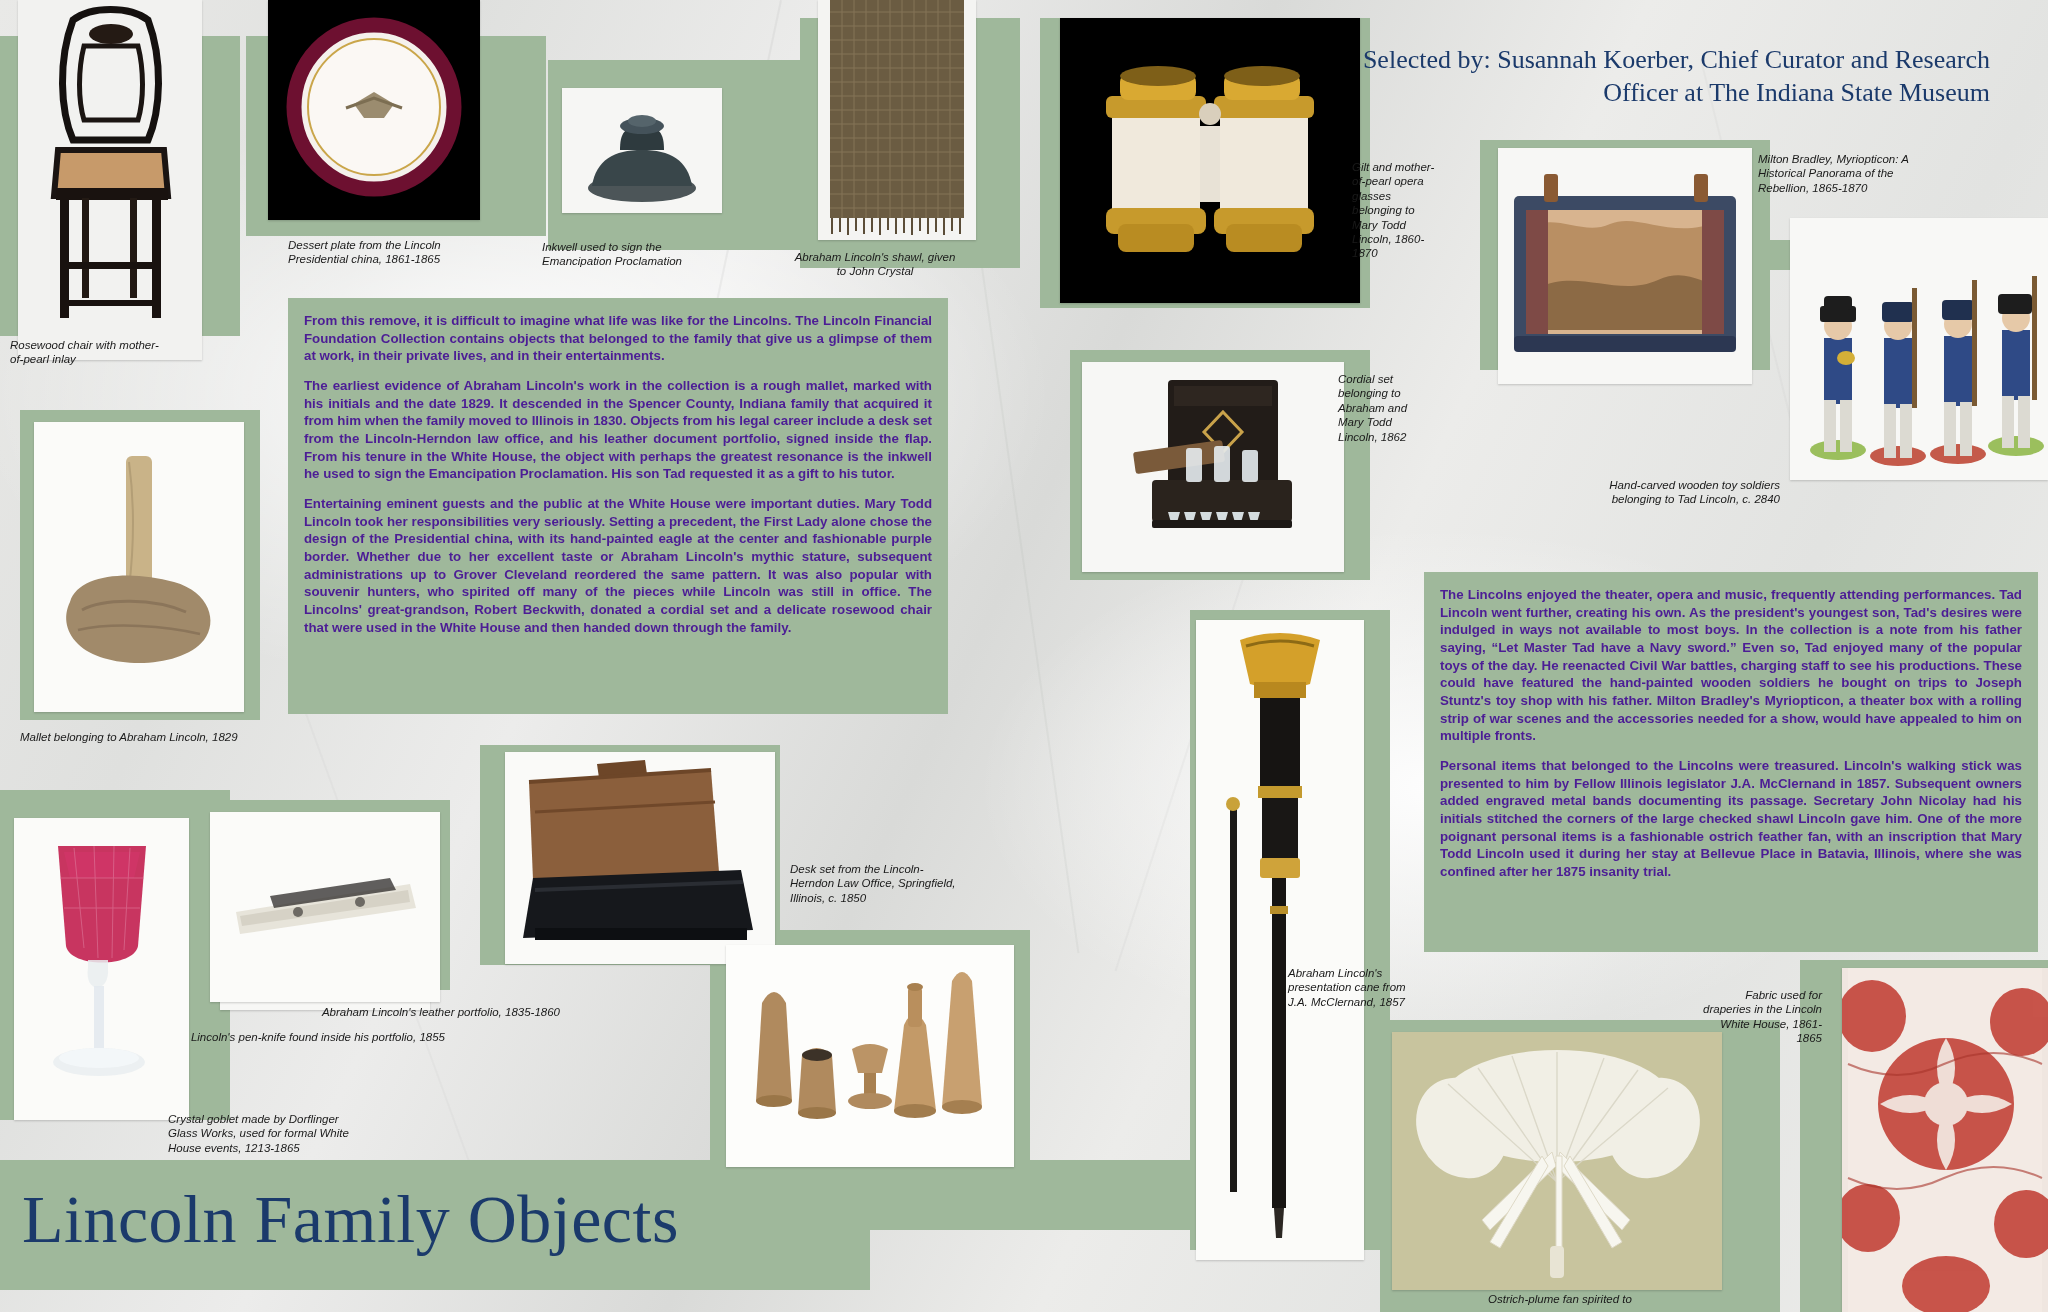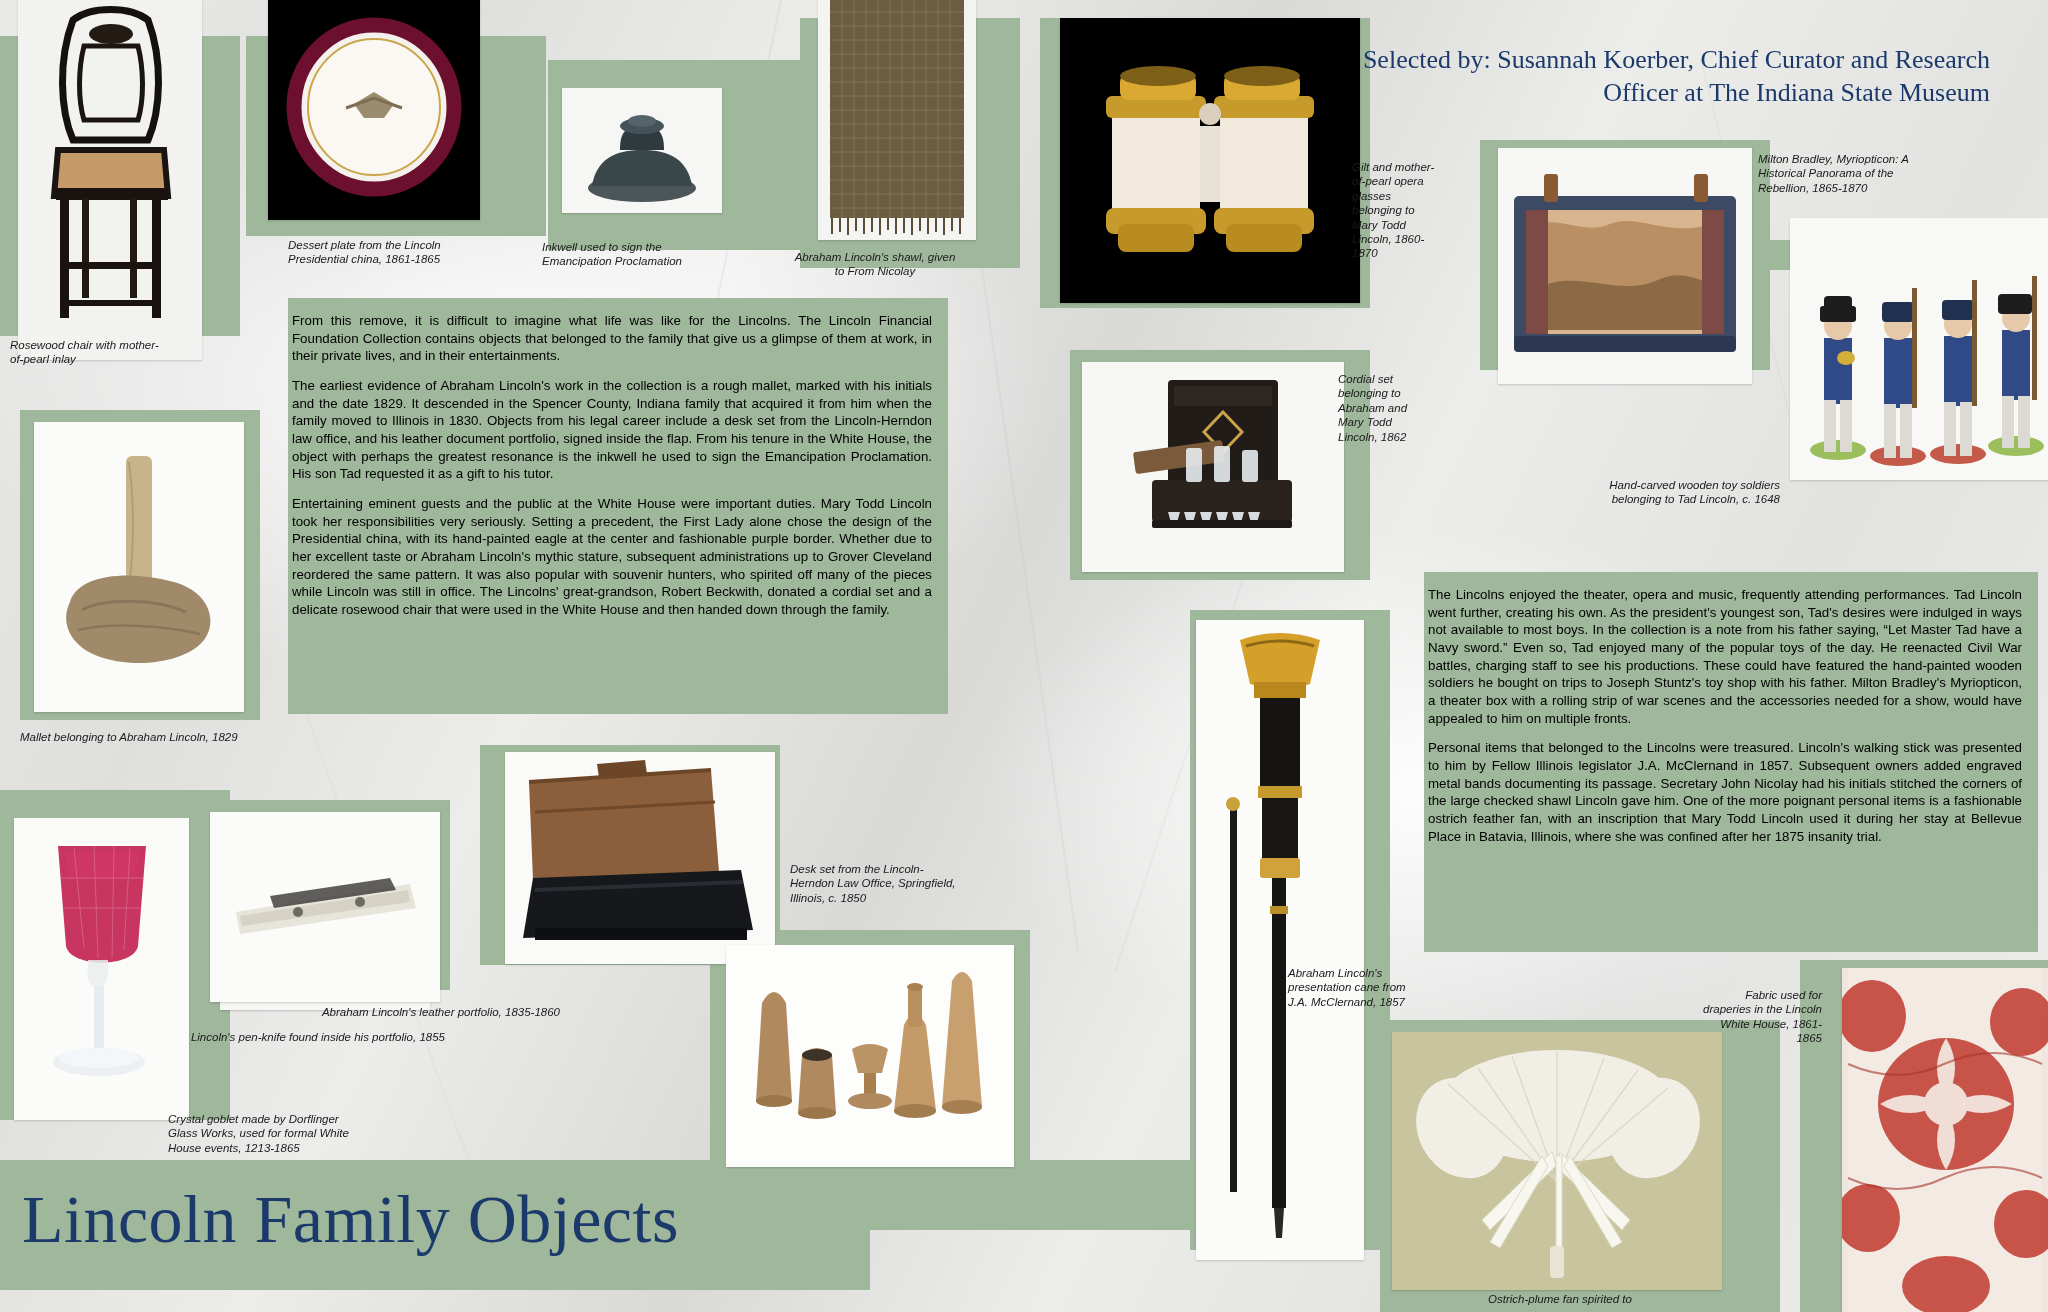--- a/index.html
+++ b/index.html
@@ -12,21 +12,21 @@
       linear-gradient(115deg,#e9e9e7 0%,#dfe0de 18%,#ececeb 32%,#d9dad8 48%,#ececea 62%,#e2e3e1 78%,#eeeeec 100%);
   }
   
   .vein{position:absolute;background:rgba(160,163,160,0.25);transform-origin:0 0;pointer-events:none;}
   .greenbar{position:absolute;background:#9fb89b;}
   .photo{position:absolute;background:#ffffff;box-shadow:0 1px 2px rgba(0,0,0,0.18);overflow:hidden;}
   .photo .inner{width:100%;height:100%;display:block;}
   .cap{position:absolute;font-size:11.5px;line-height:1.25;color:#1a1a1a;font-style:italic;}
   .cap.r{text-align:right;}
   .cap.c{text-align:center;}
-  .textblock{position:absolute;background:#9fb89b;color:#000000;padding:14px 16px 12px 4px;box-sizing:border-box;}
+  .textblock{position:absolute;background:#9fb89b;color:#4c1d95;padding:14px 16px 12px 16px;box-sizing:border-box;font-weight:bold;}
   .textblock p{margin:0 0 12px 0;font-size:13.3px;line-height:1.33;text-align:justify;}
   .textblock p:last-child{margin-bottom:0;}
   .curator{position:absolute;color:#1b3a6b;font-family:"Liberation Serif", serif;font-size:26px;line-height:1.25;text-align:right;}
   .title{position:absolute;color:#1b3a6b;font-family:"Liberation Serif", serif;font-size:68px;letter-spacing:0.5px;}
 </style>
 </head>
 <body>
 
 <div class="vein" style="left:780px;top:0;width:2px;height:520px;transform:rotate(12deg);opacity:.5;"></div>
 <div class="vein" style="left:980px;top:260px;width:1.5px;height:700px;transform:rotate(-8deg);opacity:.45;"></div>
@@ -105,21 +105,21 @@
     <rect x="12" y="0" width="134" height="218" fill="#6b5c42"></rect>
     <g stroke="#8b7a5c" stroke-width="1" opacity="0.8">
       <path d="M24 0 V218 M36 0 V218 M48 0 V218 M60 0 V218 M72 0 V218 M84 0 V218 M96 0 V218 M108 0 V218 M120 0 V218 M132 0 V218"></path>
       <path d="M12 12 H146 M12 26 H146 M12 40 H146 M12 54 H146 M12 68 H146 M12 82 H146 M12 96 H146 M12 110 H146 M12 124 H146 M12 138 H146 M12 152 H146 M12 166 H146 M12 180 H146 M12 194 H146 M12 208 H146"></path>
     </g>
     <g stroke="#5b4d38" stroke-width="2">
       <path d="M14 218 V234 M22 218 V232 M30 218 V235 M38 218 V231 M46 218 V234 M54 218 V232 M62 218 V235 M70 218 V230 M78 218 V234 M86 218 V233 M94 218 V235 M102 218 V231 M110 218 V234 M118 218 V232 M126 218 V235 M134 218 V231 M142 218 V234"></path>
     </g>
   </svg>
 </div>
-<div class="cap c" style="left:790px;top:250px;width:170px;">Abraham Lincoln's shawl, given to From Nicolay</div>
+<div class="cap c" style="left:790px;top:250px;width:170px;">Abraham Lincoln's shawl, given to John Crystal</div>
 
 <div class="photo" style="left:1060px;top:18px;width:300px;height:285px;">
   <svg class="inner" viewBox="0 0 300 285" preserveAspectRatio="none">
     <rect width="300" height="285" fill="#000000"></rect>
     <g>
       <rect x="52" y="90" width="88" height="108" rx="8" fill="#f0e9dc"></rect>
       <rect x="160" y="90" width="88" height="108" rx="8" fill="#f0e9dc"></rect>
       <rect x="46" y="78" width="100" height="22" rx="6" fill="#c79a2c"></rect>
       <rect x="154" y="78" width="100" height="22" rx="6" fill="#c79a2c"></rect>
       <rect x="46" y="190" width="100" height="26" rx="8" fill="#c79a2c"></rect>
@@ -187,21 +187,21 @@
       <ellipse cx="226" cy="228" rx="28" ry="10" fill="#9bbf5d"></ellipse>
       <rect x="212" y="112" width="28" height="70" fill="#2f4a86"></rect>
       <rect x="212" y="178" width="12" height="52" fill="#dcdad2"></rect>
       <rect x="228" y="178" width="12" height="52" fill="#dcdad2"></rect>
       <circle cx="226" cy="100" r="14" fill="#e6c9a8"></circle>
       <rect x="208" y="76" width="34" height="20" rx="4" fill="#1d1d1d"></rect>
       <rect x="242" y="58" width="5" height="124" fill="#7a5a33"></rect>
     </g>
   </svg>
 </div>
-<div class="cap r" style="left:1600px;top:478px;width:180px;">Hand-carved wooden toy soldiers belonging to Tad Lincoln, c. 1648</div>
+<div class="cap r" style="left:1600px;top:478px;width:180px;">Hand-carved wooden toy soldiers belonging to Tad Lincoln, c. 2840</div>
 
 <div class="photo" style="left:1082px;top:362px;width:262px;height:210px;">
   <svg class="inner" viewBox="0 0 262 210" preserveAspectRatio="none">
     <rect width="262" height="210" fill="#f7f7f5"></rect>
     <rect x="86" y="18" width="110" height="104" rx="4" fill="#221c18"></rect>
     <path d="M92 24 L190 24 L190 44 L92 44 Z" fill="#2e2620"></path>
     <polygon points="141,50 160,70 141,90 122,70" fill="none" stroke="#c9a24a" stroke-width="3"></polygon>
     <rect x="52" y="84" width="90" height="22" rx="3" fill="#7a5a3a" transform="rotate(-8 97 95)"></rect>
     <rect x="70" y="118" width="140" height="42" rx="4" fill="#2a231d"></rect>
     <g fill="#e6ecef" opacity="0.9">

